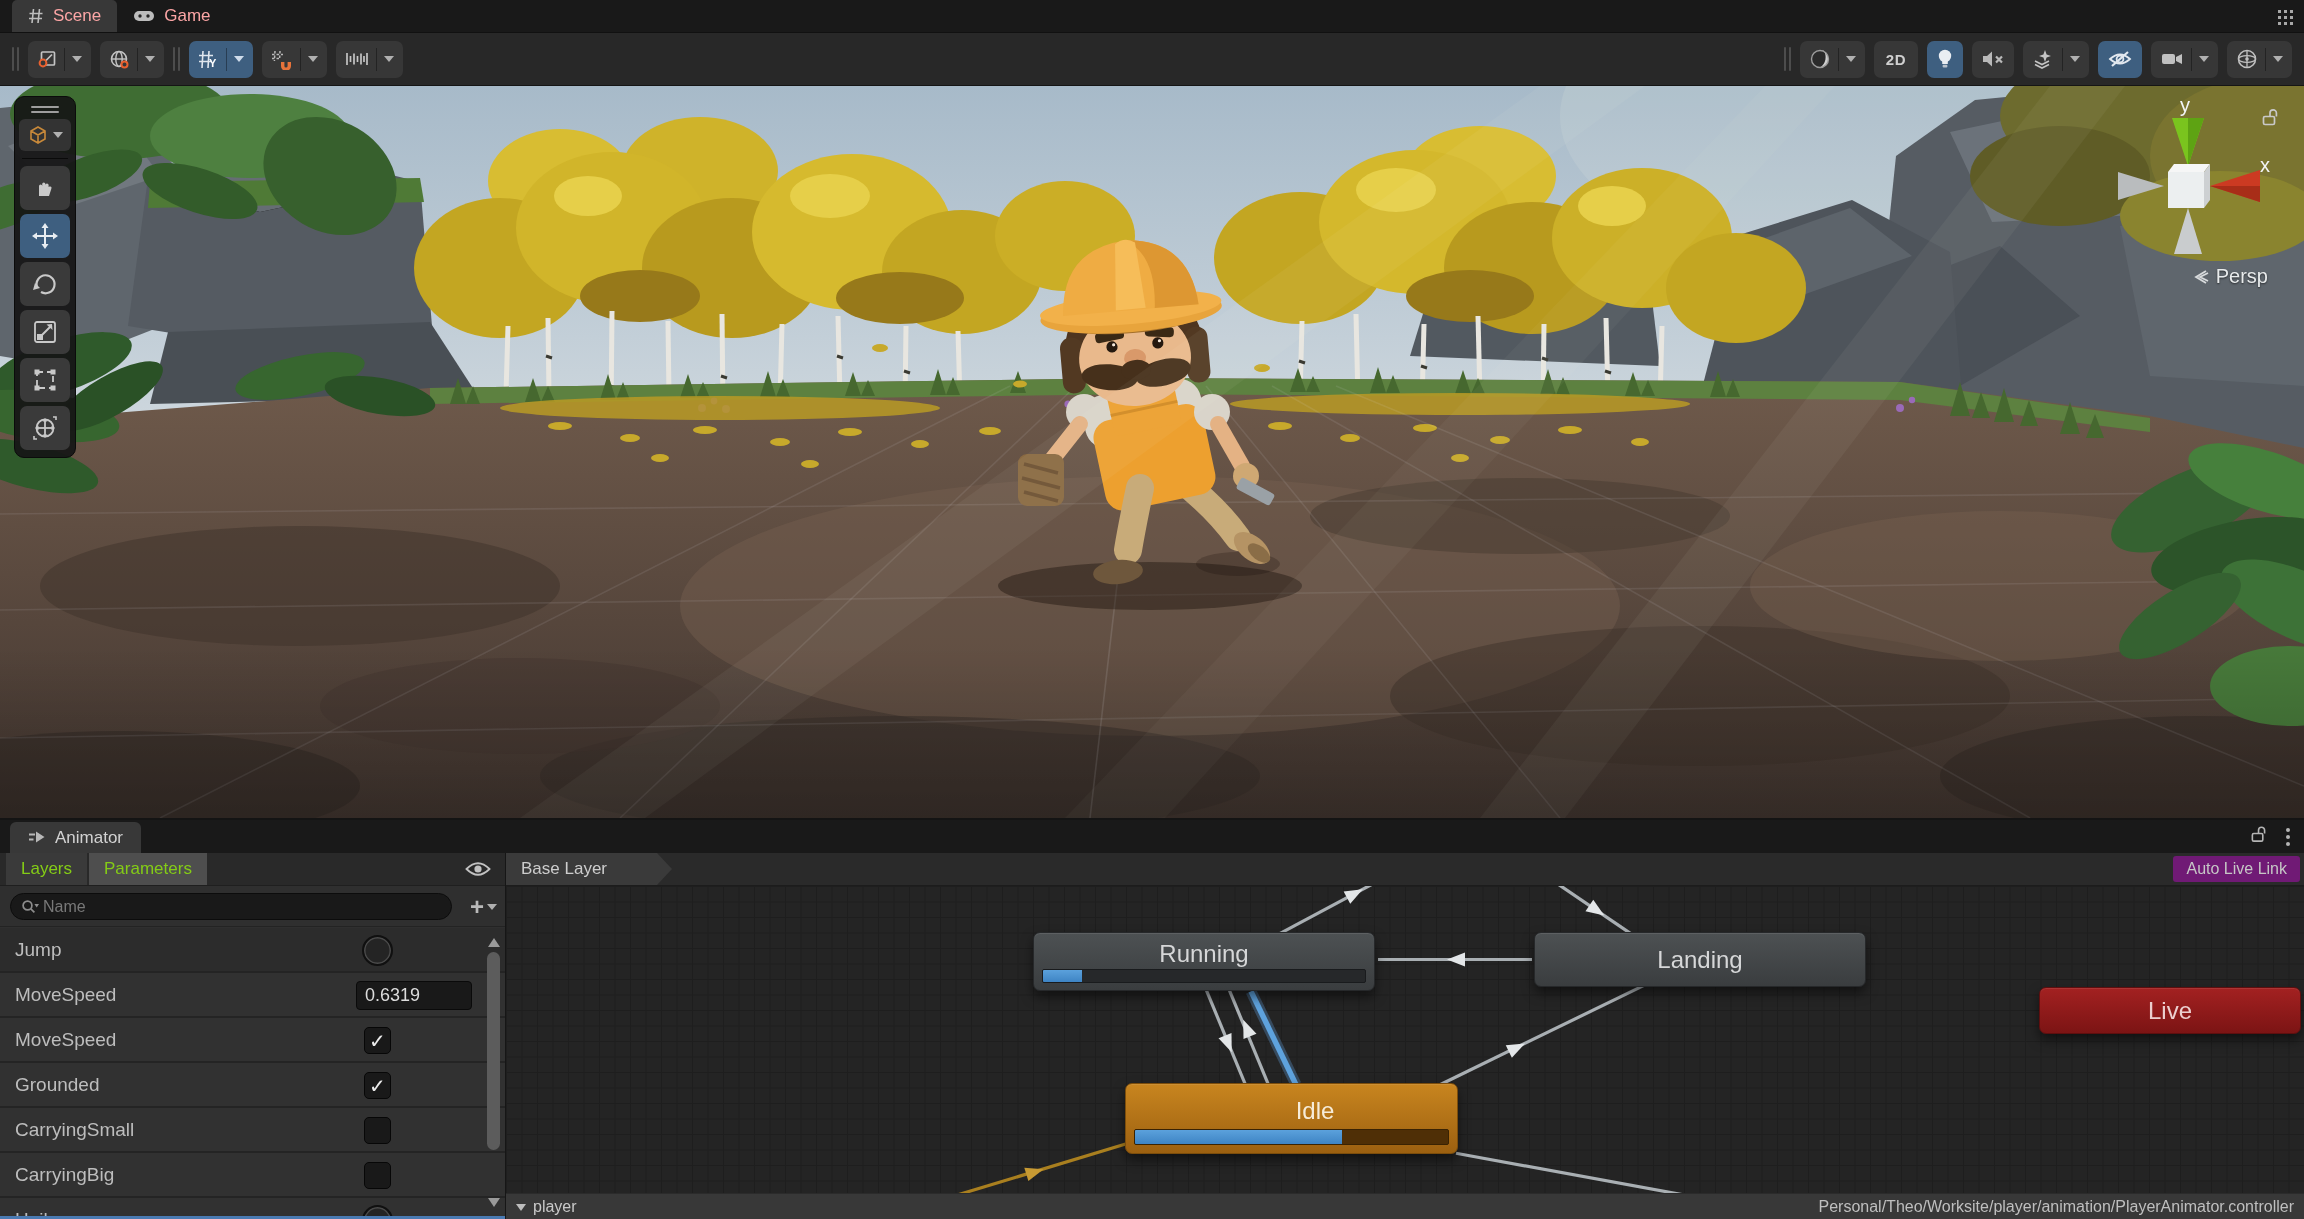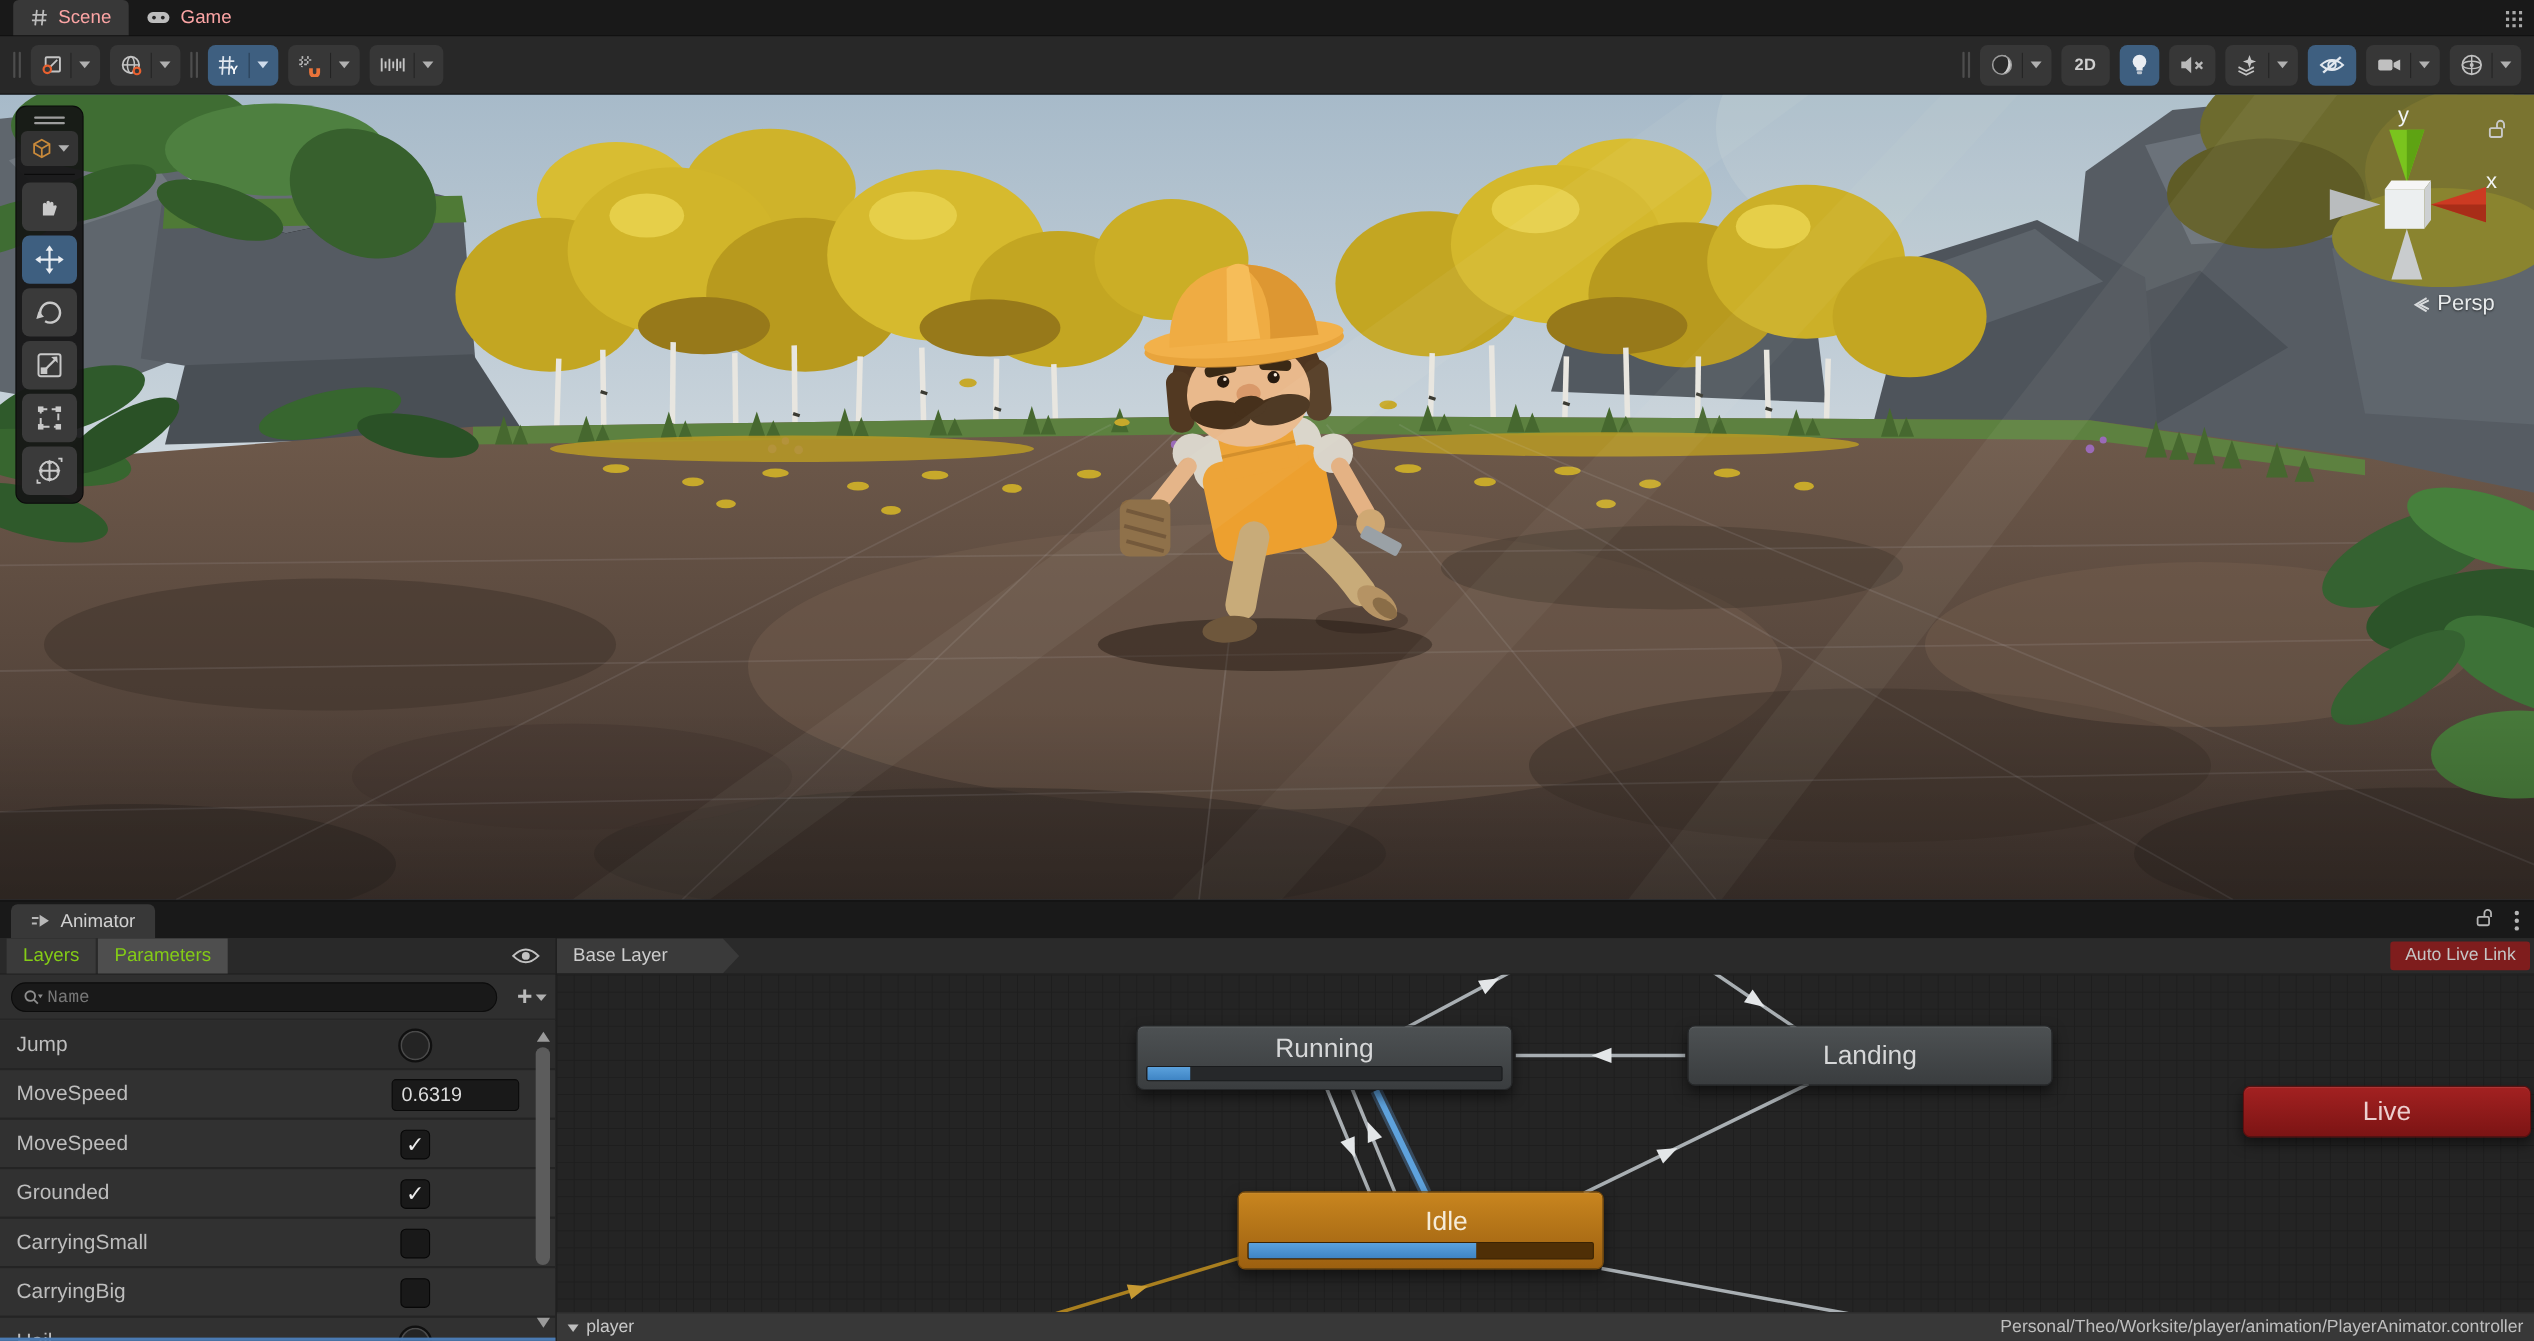--- a/index.html
+++ b/index.html
@@ -72,21 +72,21 @@
   #leftpane { position:relative; width:506px; border-right:1px solid #161616; background:#2f2f2f; overflow:hidden; }
   #subtabs { position:relative; height:33px; background:#292929; border-bottom:1px solid #1f1f1f;
     display:flex; align-items:stretch; padding-left:6px; }
   .stab { display:flex; align-items:center; padding:0 15px; font-size:17px; color:#84cc16; background:#3a3a3a; margin-right:2px; }
   .stab.active { background:#4e4e4e; }
   #eyebtn { position:absolute; right:14px; top:8px; }
   #searchrow { position:relative; height:41px; background:#2f2f2f; border-bottom:1px solid #232323; }
   #searchbox { position:absolute; left:10px; top:7px; width:442px; height:27px; background:#191919;
     border:1px solid #0c0c0c; border-radius:14px; display:flex; align-items:center; padding:0 10px; gap:4px; }
   #searchbox input { flex:1; background:transparent; border:none; outline:none; color:#c8c8c8; font-size:16px;
-    font-family:Liberation Mono, monospace; }
+    font-family:Liberation Sans, sans-serif; }
   #searchbox input::placeholder { color:#787878; }
   #addbtn { position:absolute; right:8px; top:6px; height:29px; display:flex; align-items:center; gap:3px;
     color:#b9b9b9; font-size:24px; font-weight:bold; }
   #paramlist { position:absolute; top:75px; bottom:0; left:0; right:0; background:#2f2f2f; overflow:hidden; }
   .prow { position:relative; height:45px; background:#313131; border-bottom:2px solid #242424; }
   .prow.dim { background:#2c2c2c; }
   .plabel { position:absolute; left:15px; top:50%; transform:translateY(-50%); font-size:19px; color:#bdbdbd; }
   .trigger { position:absolute; left:362px; top:7px; width:31px; height:31px; border-radius:50%;
     background:#242424; border:2px solid #101010; box-shadow:inset 0 0 0 1.5px #4a4a4a; }
   .checkbox { position:absolute; left:364px; top:9px; width:27px; height:27px; background:#191919;
@@ -99,21 +99,21 @@
   .sarrow-up { position:absolute; top:2px; left:3px; width:0; height:0; border:6px solid transparent; border-bottom:9px solid #9a9a9a; }
   .sarrow-dn { position:absolute; bottom:0px; left:3px; width:0; height:0; border:6px solid transparent; border-top:9px solid #9a9a9a; }
   .sthumb { position:absolute; top:22px; left:2px; width:13px; height:198px; background:#5c5c5c; border-radius:7px; }
   #bluestrip { position:absolute; left:0; bottom:0; width:506px; height:3px; background:#4a7ab2; z-index:9; }
 
   
   #graphpane { position:relative; flex:1; overflow:hidden; }
   #crumbbar { position:relative; height:33px; background:#2a2a2a; border-bottom:1px solid #1c1c1c; display:flex; align-items:stretch; }
   #crumb { width:166px; background:#3a3a3a; clip-path:polygon(0 0, calc(100% - 15px) 0, 100% 50%, calc(100% - 15px) 100%, 0 100%);
     display:flex; align-items:center; padding-left:15px; font-size:17px; color:#cdcdcd; }
-  #livelink { position:absolute; right:4px; top:3px; bottom:3px; padding:0 13px; background:#7f1d1d;
+  #livelink { position:absolute; right:4px; top:3px; bottom:3px; padding:0 13px; background:#701a75;
     display:flex; align-items:center; font-size:16px; color:#c6c6c6; border-radius:3px; }
   #graph { position:absolute; top:33px; bottom:26px; left:0; right:0; background-color:#242424;
     background-image:linear-gradient(#1e1e1e 1px, transparent 1px),linear-gradient(90deg,#1e1e1e 1px, transparent 1px);
     background-size:15.5px 15.5px; overflow:hidden; }
   #translayer { position:absolute; inset:0; width:100%; height:100%; }
   .node { position:absolute; border-radius:7px; display:flex; align-items:center; justify-content:center;
     font-size:24px; color:#d6d7d8; border:1px solid #26282a;
     box-shadow:0 6px 12px rgba(0,0,0,.5), inset 0 1px 0 rgba(255,255,255,.09); }
   .node.gray { background:linear-gradient(#4d5153,#3a3d3f); }
   .node.orange { background:linear-gradient(#c8851f,#9c6010); border-color:#7c4d0b; color:#f6ecd9;padding-left:47px; }

